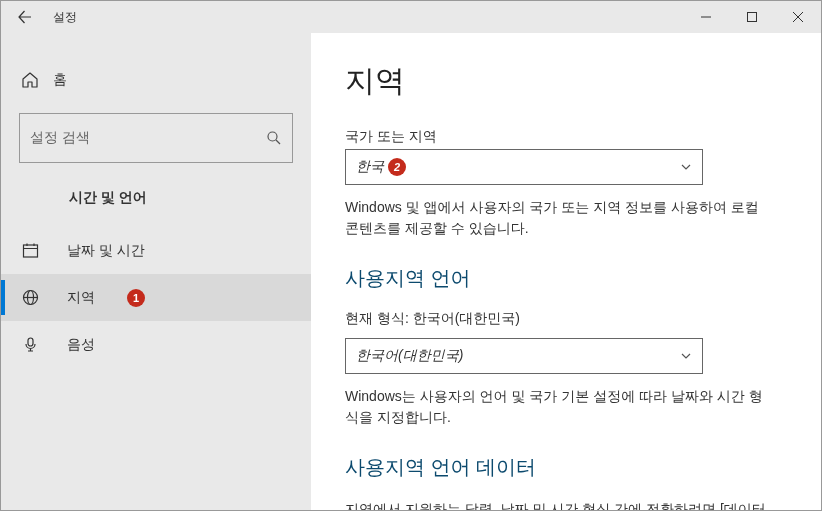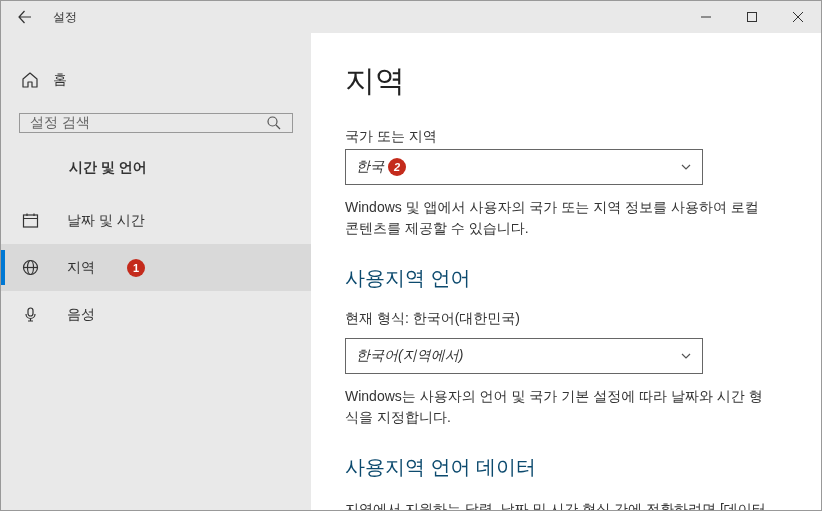--- a/index.html
+++ b/index.html
@@ -86,21 +86,21 @@
       cursor: pointer;
     }
     
     .home-label {
       font-size: 14px;
       color: #333;
     }
     
     .search-box {
       margin: 14px 18px;
-      height: 20px;
+      height: 50px;
       border: 1px solid #999;
       background: #e9e9e9;
       display: flex;
       align-items: center;
       padding: 0 10px;
       cursor: text;
     }
     
     .search-placeholder {
       color: #666;
@@ -351,21 +351,21 @@
           </svg>
       </div>
       <div class="setting-desc">Windows 및 앱에서 사용자의 국가 또는 지역 정보를 사용하여 로컬 콘텐츠를 제공할 수 있습니다.</div>
     </div>
 
     <h2 class="subsection-title">사용지역 언어</h2>
 
     <div class="setting-group">
       <div class="current-format">현재 형식: 한국어(대한민국)</div>
       <div class="dropdown">
-        <span class="dropdown-value">한국어(지역에서)</span>
+        <span class="dropdown-value">한국어(대한민국)</span>
         <svg class="dropdown-chevron" width="12" height="12" viewBox="0 0 12 12">
             <path d="M2 4 L6 8 L10 4" stroke="#555" stroke-width="1.2" fill="none"></path>
           </svg>
       </div>
       <div class="setting-desc">Windows는 사용자의 언어 및 국가 기본 설정에 따라 날짜와 시간 형식을 지정합니다.</div>
     </div>
 
     <h2 class="subsection-title">사용지역 언어 데이터</h2>
 
     <div class="setting-group">

